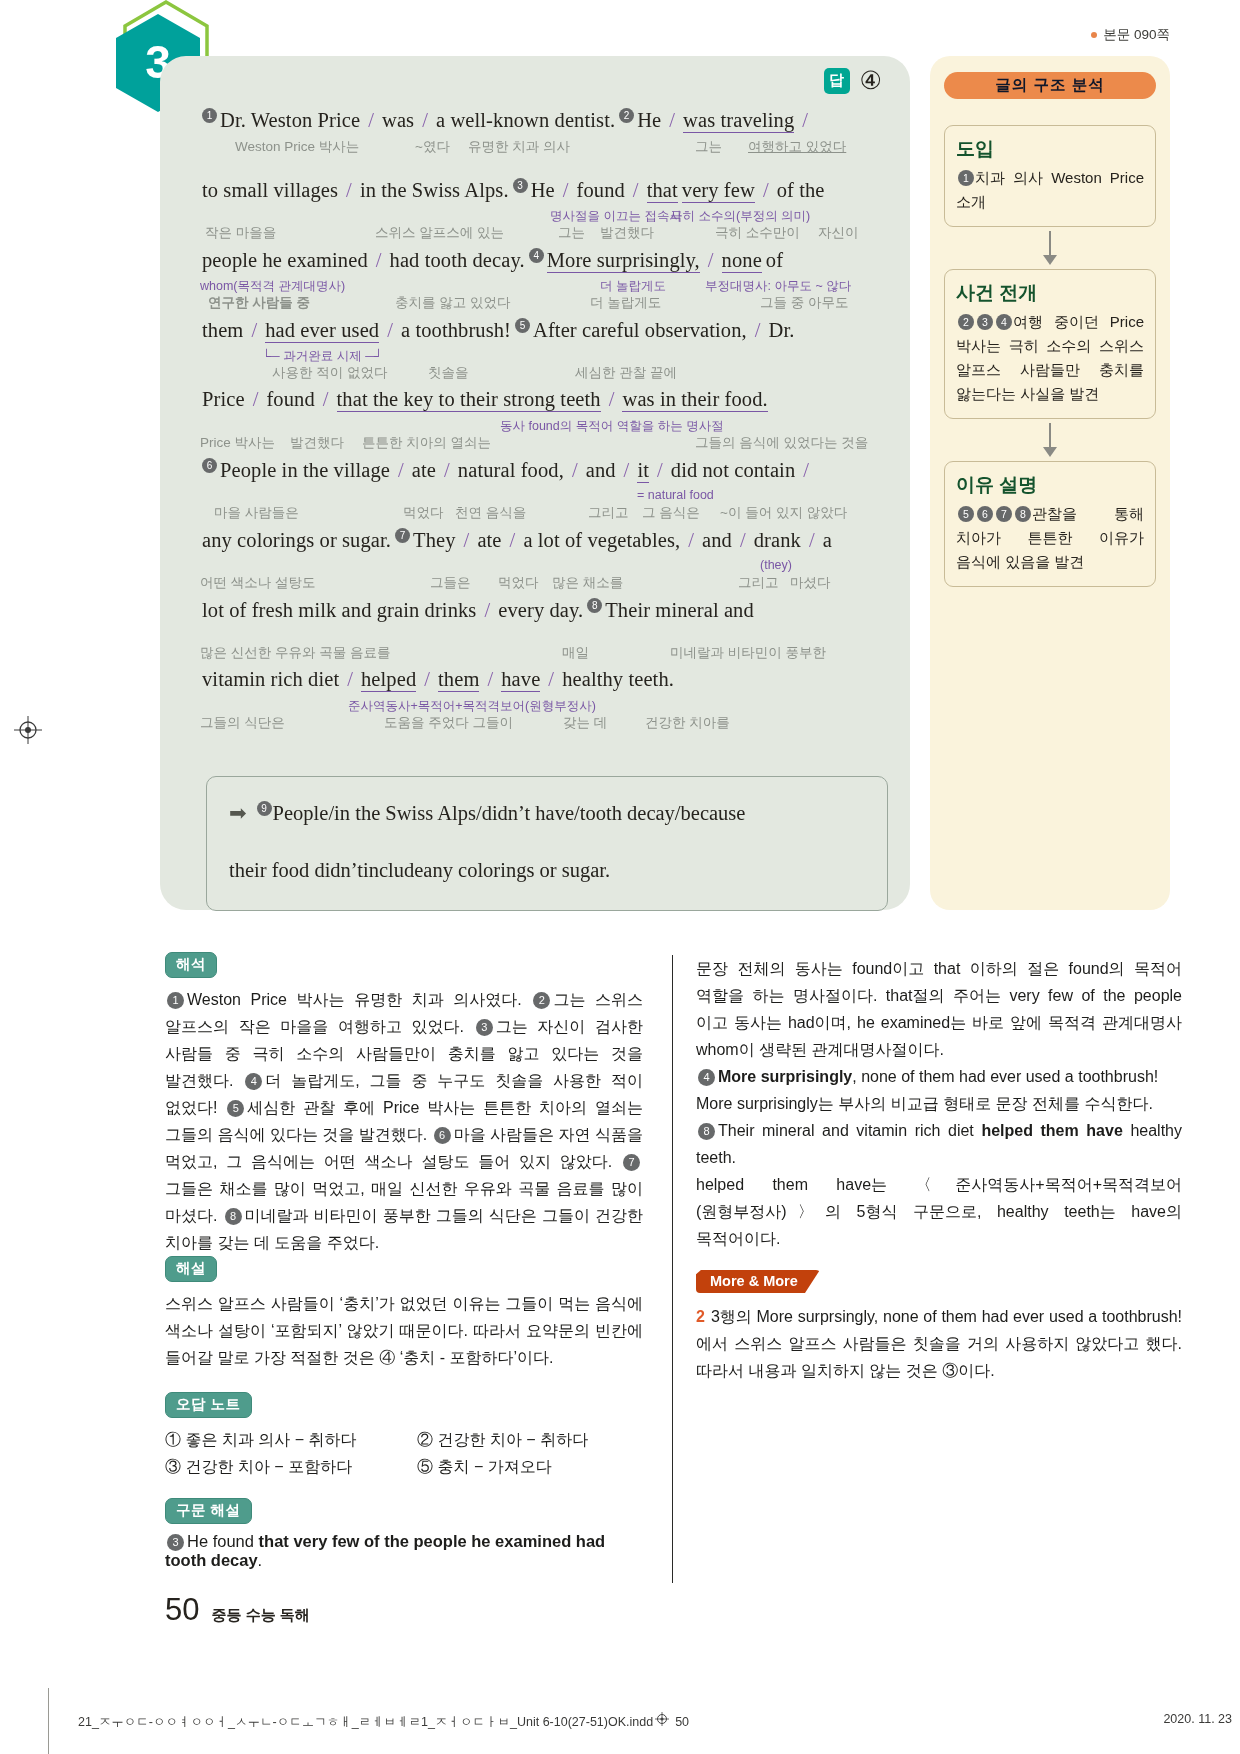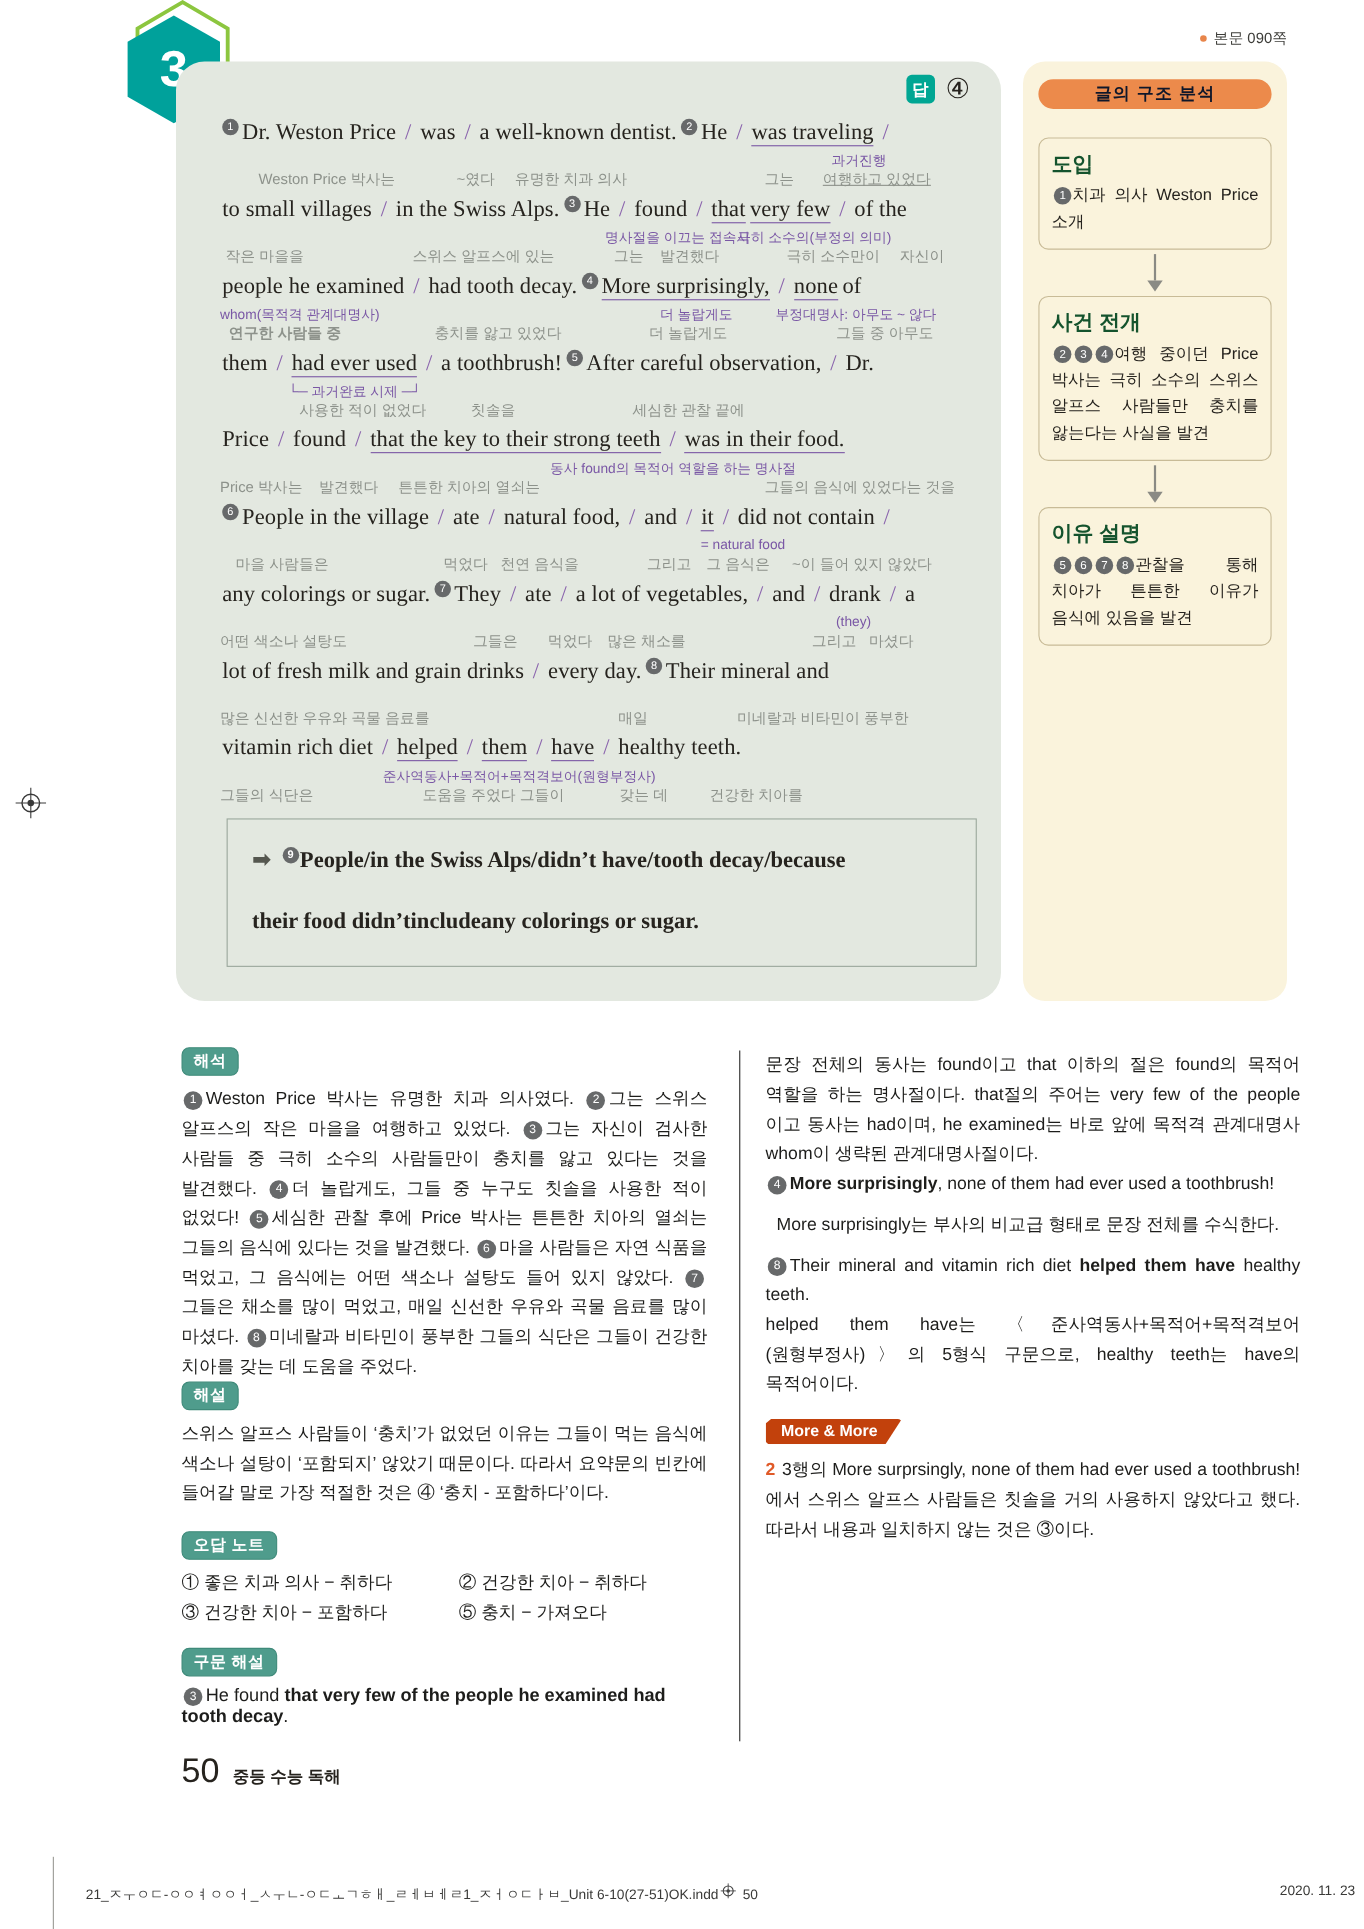--- a/index.html
+++ b/index.html
@@ -22,21 +22,21 @@
   .eng .u{margin:0 2px;border-bottom:1.5px solid #7a57a5;padding-bottom:1px;}
   .eng .sl{color:#8a63ad;margin:0 6px;}
   .numc{display:inline-flex;width:15px;height:15px;border-radius:50%;background:#67696a;color:#fff;
         font-size:10px;font-family:"Liberation Sans",sans-serif;align-items:center;justify-content:center;
         vertical-align:8px;margin:0 1px 0 2px;flex:none;}
   .annrow{position:relative;height:16px;}
   .annrow span{position:absolute;top:0;font-size:12.5px;color:#7a57a5;white-space:nowrap;}
   .glossrow{position:relative;height:20px;}
   .glossrow span{position:absolute;top:0;font-size:13.5px;color:#8d928b;white-space:nowrap;}
   
-  .sumbox{position:absolute;left:46px;top:688px;width:640px;height:133px;border:1.5px solid #9aa79c;border-radius:0;padding:0 20px;font-weight:bold;}
+  .sumbox{position:absolute;left:46px;top:720px;width:640px;height:133px;border:1.5px solid #9aa79c;border-radius:10px;padding:0 20px;}
   .sumrow{position:absolute;left:22px;white-space:nowrap;font-family:"Liberation Serif",serif;font-size:20.5px;color:#26231e;}
   .sumrow.r0{top:24px;} .sumrow.r1{top:82px;}
   .sarrow{color:#55574f;font-size:21px;margin-right:8px;font-family:"DejaVu Sans",sans-serif;}
   
   .sidebar{position:absolute;left:930px;top:56px;width:240px;height:854px;background:#faf3dc;border-radius:20px;
            display:flex;flex-direction:column;align-items:center;}
   .sb-header{margin-top:16px;width:212px;height:27px;background:#ec8a4b;border-radius:14px;color:#0f172a;
              font-size:15.5px;font-weight:700;display:flex;align-items:center;justify-content:center;letter-spacing:1px;}
   .sbox{width:212px;border:1px solid #c8bb97;border-radius:9px;padding:10px 11px 12px 11px;box-sizing:border-box;background:transparent;}
   .sbox .sbt{color:#14532d;font-weight:700;font-size:19px;margin-bottom:4px;}
@@ -92,23 +92,20 @@
   </div>
 
   <div class="panel">
     <div class="answer-row">
       <span class="dap-badge">답</span>
       <span class="dap-value">④</span>
     </div>
     <div class="passage">
         <div class="pline">
           <div class="eng"><span class="numc">1</span><span class="t">Dr. Weston Price</span><span class="sl">/</span><span class="t">was</span><span class="sl">/</span><span class="t">a well-known dentist.</span><span class="numc">2</span><span class="t">He</span><span class="sl">/</span><span class="u">was traveling</span><span class="sl">/</span></div>
-          <div class="annrow">
-            <span style="left: 556px;">과거진행</span>
-          </div>
           <div class="glossrow">
             <span style="left: 35px;">Weston Price 박사는</span>
             <span style="left: 215px;">~였다</span>
             <span style="left: 268px;">유명한 치과 의사</span>
             <span style="left: 495px;">그는</span>
             <span style="left: 548px; text-decoration: underline;">여행하고 있었다</span>
           </div>
         </div>
         <div class="pline">
           <div class="eng"><span class="t">to small villages</span><span class="sl">/</span><span class="t">in the Swiss Alps.</span><span class="numc">3</span><span class="t">He</span><span class="sl">/</span><span class="t">found</span><span class="sl">/</span><span class="u">that</span><span class="u">very few</span><span class="sl">/</span><span class="t">of the</span></div>
@@ -273,21 +270,21 @@
 
   <div class="leftcol" style="top:1498px;">
     <span class="tealbadge">구문 해설</span>
     <p class="gumun" style="margin:8px 0 0 0;" id="gumun-p"><span class="numc">3</span>He found <b>that very few of the people he examined had tooth decay</b>.</p>
   </div>
 
   <div class="rightcol">
     <div id="right-paras">
         <p class="bodytxt" style="margin: 0px;">문장 전체의 동사는 found이고 that 이하의 절은 found의 목적어 역할을 하는 명사절이다. that절의 주어는 very few of the people 이고 동사는 had이며, he examined는 바로 앞에 목적격 관계대명사 whom이 생략된 관계대명사절이다.</p>
         <p class="bodytxt" style="margin: 0px;"><span class="numc">4</span><b>More surprisingly</b>, none of them had ever used a toothbrush!</p>
-        <p class="bodytxt" style="margin: 10px;">More surprisingly는 부사의 비교급 형태로 문장 전체를 수식한다.</p>
+        <p class="bodytxt" style="margin: 0px;">More surprisingly는 부사의 비교급 형태로 문장 전체를 수식한다.</p>
         <p class="bodytxt" style="margin: 0px;"><span class="numc">8</span>Their mineral and vitamin rich diet <b>helped them have</b> healthy teeth.</p>
         <p class="bodytxt" style="margin: 0px;">helped them have는 〈준사역동사+목적어+목적격보어(원형부정사)〉의 5형식 구문으로, healthy teeth는 have의 목적어이다.</p>
       </div>
     <div style="margin-top:18px;">
       <span class="moremore">More &amp; More</span>
     </div>
     <p class="bodytxt" style="margin:10px 0 0 0;">
       <span class="morenum">2</span><span>3행의 More surprsingly, none of them had ever used a toothbrush!에서 스위스 알프스 사람들은 칫솔을 거의 사용하지 않았다고 했다. 따라서 내용과 일치하지 않는 것은 ③이다.</span>
     </p>
   </div>

